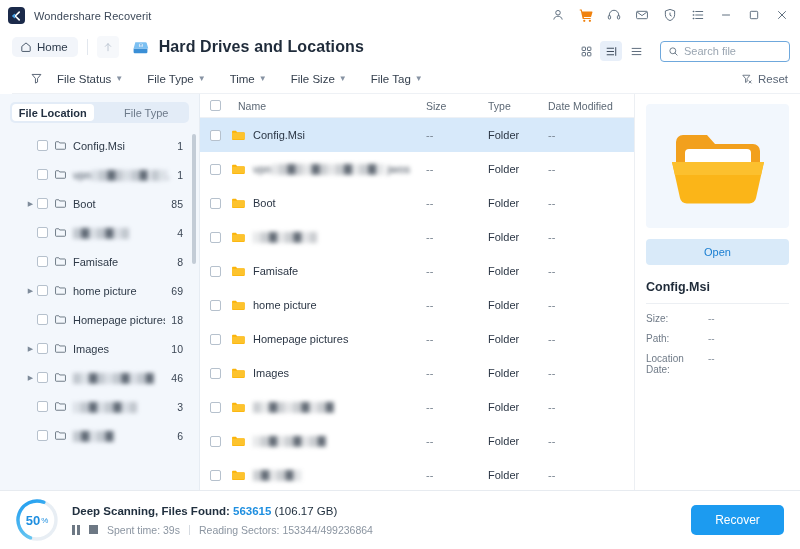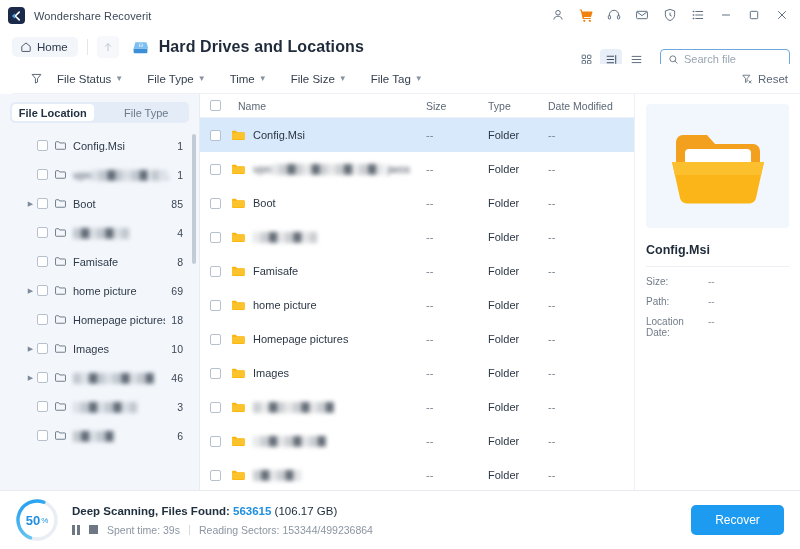--- a/index.html
+++ b/index.html
@@ -68,21 +68,21 @@
   .up-btn {
     width: 22px; height: 22px; border-radius: 4px;
     display: flex; align-items: center; justify-content: center;
     background: #f6f8fb; color: #b9c3cf;
   }
   .loc {
     display: flex; align-items: center; gap: 9px; margin-left: 12px;
   }
   .loc-label { font-size: 16px; color: #1f2b3a; font-weight: 600; letter-spacing:.1px; }
   .nav-right {
-    position: absolute; right: 10px; top: 12px; height: 34px;
+    position: absolute; right: 10px; top: 4px; height: 34px;
     display: flex; align-items: center; gap: 3px;
   }
   .view-ic {
     width: 22px; height: 20px; border-radius: 4px;
     display: flex; align-items: center; justify-content: center;
     color: #5d6b7b;
   }
   .view-ic.active { background: #e8eff9; color: #3b4858; }
   .search-box {
     margin-left: 10px;
@@ -738,20 +738,21 @@
       <div class="pv-thumb">
         <span style="display:flex">
           <svg width="104" height="88" viewBox="0 0 104 88">
             <path d="M10 20a7 7 0 0 1 7-7h24l8 9h38a7 7 0 0 1 7 7v12H10z" fill="#f2a01d"></path>
             <rect x="19" y="27" width="66" height="18" rx="4" fill="#ffffff"></rect>
             <path d="M6 40h92l-8 36a7 7 0 0 1-6.8 5.4H20.8A7 7 0 0 1 14 76z" fill="#fbb518"></path>
             <path d="M6 40h92l-3 13H9z" fill="#fcc02e"></path>
           </svg>
         </span>
       </div>
+      <div class="pv-open">Open</div>
       <div class="pv-title">Config.Msi</div>
       <div class="pv-rows" id="pvrows">
           <div class="pv-row">
             <span class="pv-k">Size:</span>
             <span class="pv-v">--</span>
           </div>
           <div class="pv-row">
             <span class="pv-k">Path:</span>
             <span class="pv-v">--</span>
           </div>

